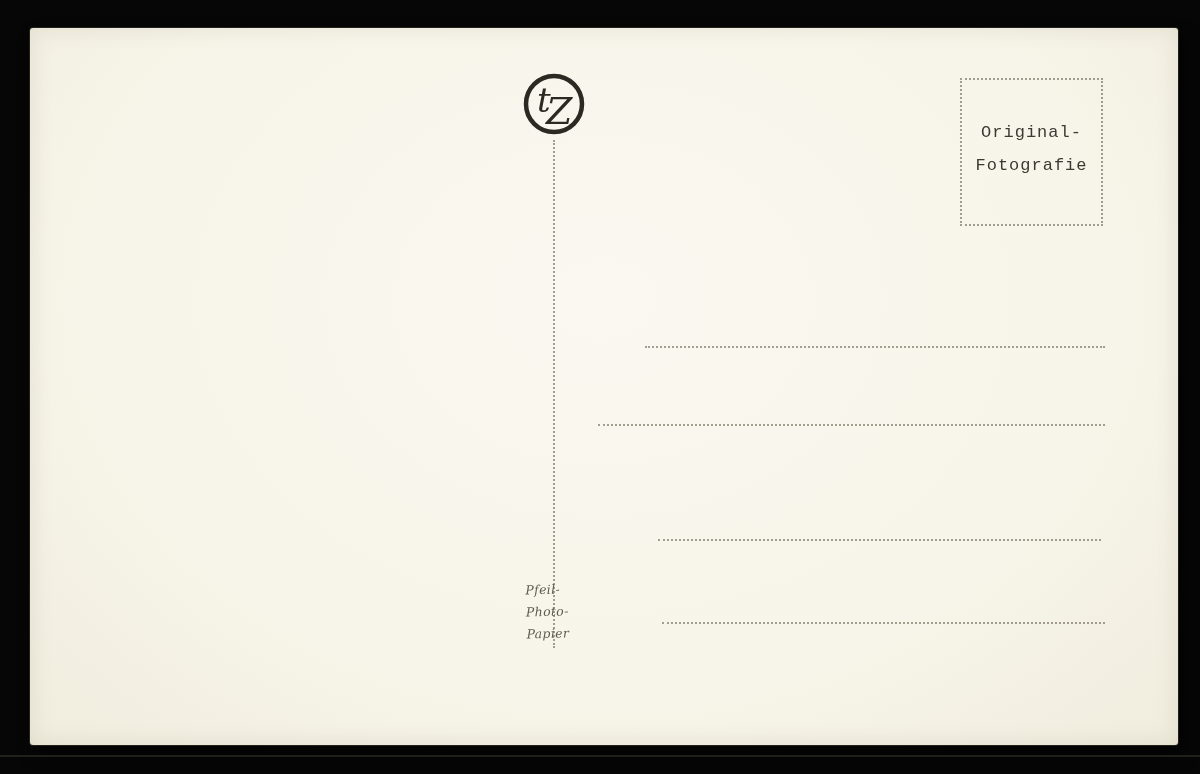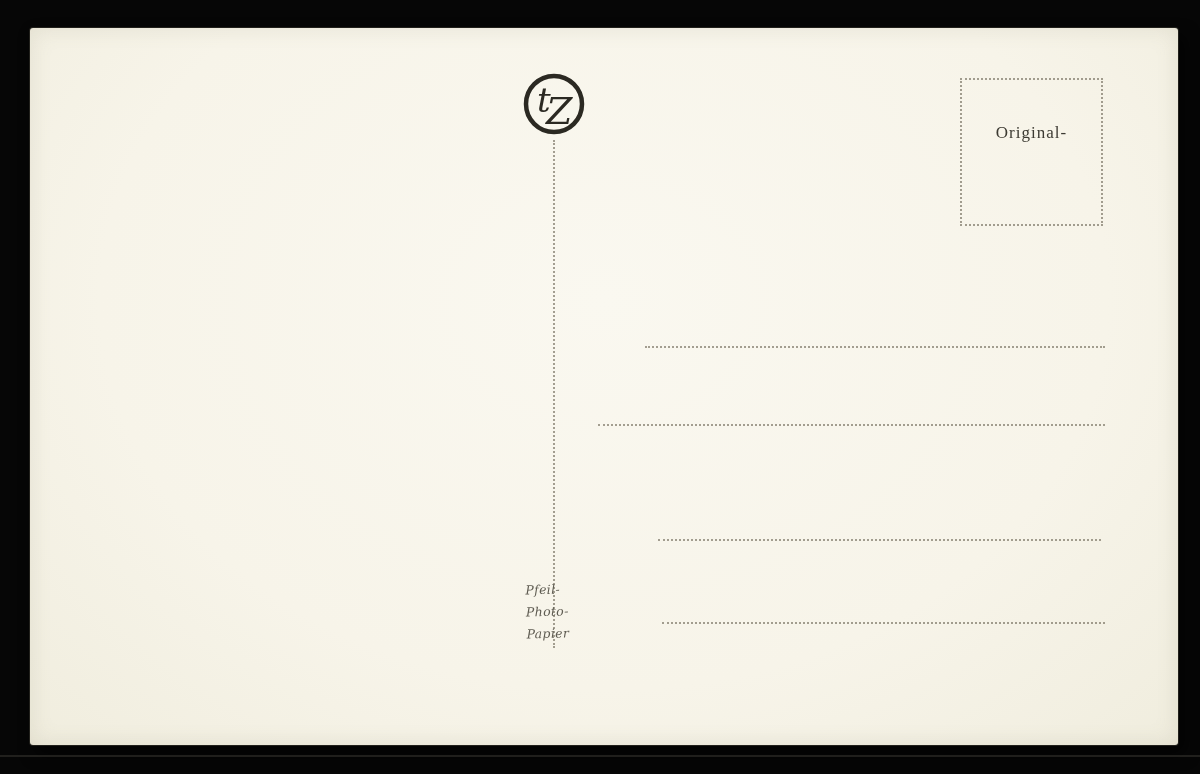--- a/index.html
+++ b/index.html
@@ -46,21 +46,21 @@
   }
   .stampbox {
     position: absolute; left: 930px; top: 50px;
     width: 143px; height: 148px;
     border: 2px dotted var(--dotted-line, rgba(105,98,82,0.55));
     box-sizing: border-box;
     text-align: center;
     padding-top: 36px;
   }
   .stamp-line {
-    font-family: Liberation Serif, serif;
+    font-family: Liberation Mono, monospace;
     font-size: 17px; line-height: 33px;
     letter-spacing: 1px;
     color: var(--stamp-ink, #3c3a32);
   }
   .aline {
     position: absolute; height: 0;
     border-top: 2px dotted var(--dotted-line, rgba(105,98,82,0.6));
   }
   .a1 { left: 615px; top: 318px; width: 460px; }
   .a2 { left: 568px; top: 396px; width: 507px; }
@@ -86,20 +86,21 @@
     <svg class="logo" viewBox="0 0 68 68">
       <circle cx="34" cy="34" r="28"></circle>
       <text class="lg-left" x="17" y="42">t</text>
       <text class="lg-right" x="26" y="54">Z</text>
     </svg>
 
     <div class="vline"></div>
 
     <div class="stampbox">
       <div class="stamp-line">Original-</div>
+      <div class="stamp-line">Fotografie</div>
     </div>
 
     <div class="aline a1"></div>
     <div class="aline a2"></div>
     <div class="aline a3"></div>
     <div class="aline a4"></div>
 
     <div class="imprint">
       <div>Pfeil-</div>
       <div>Photo-</div>

